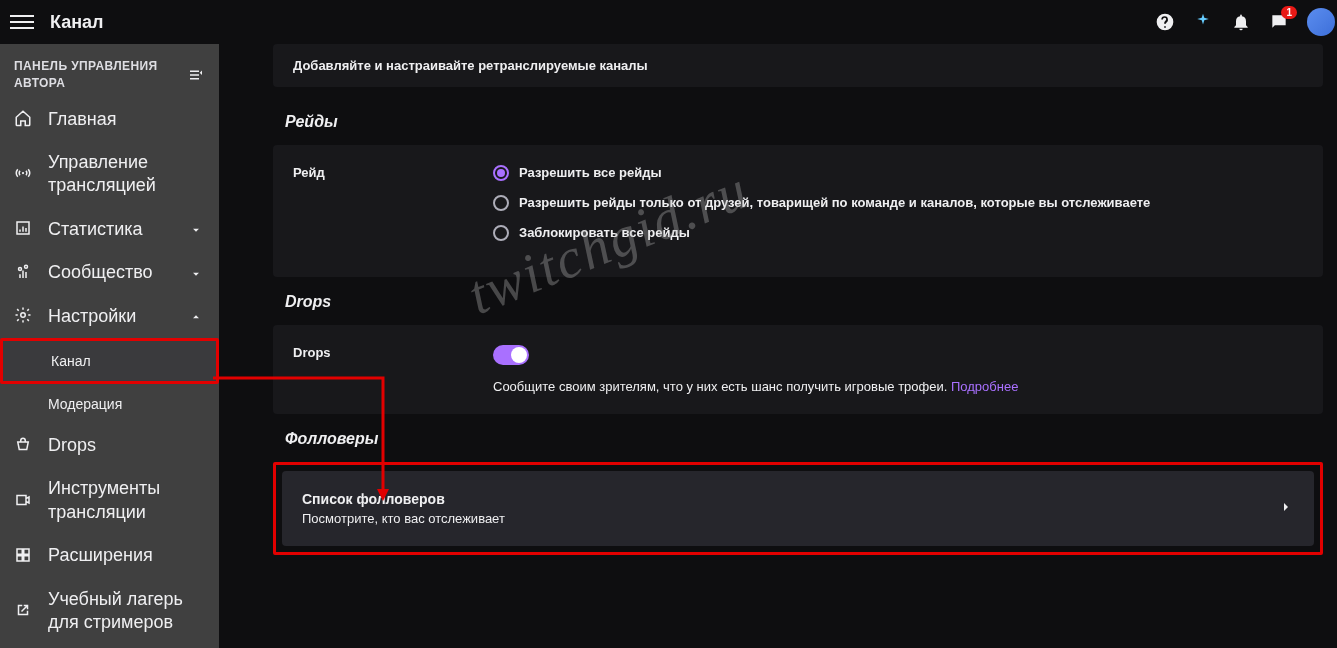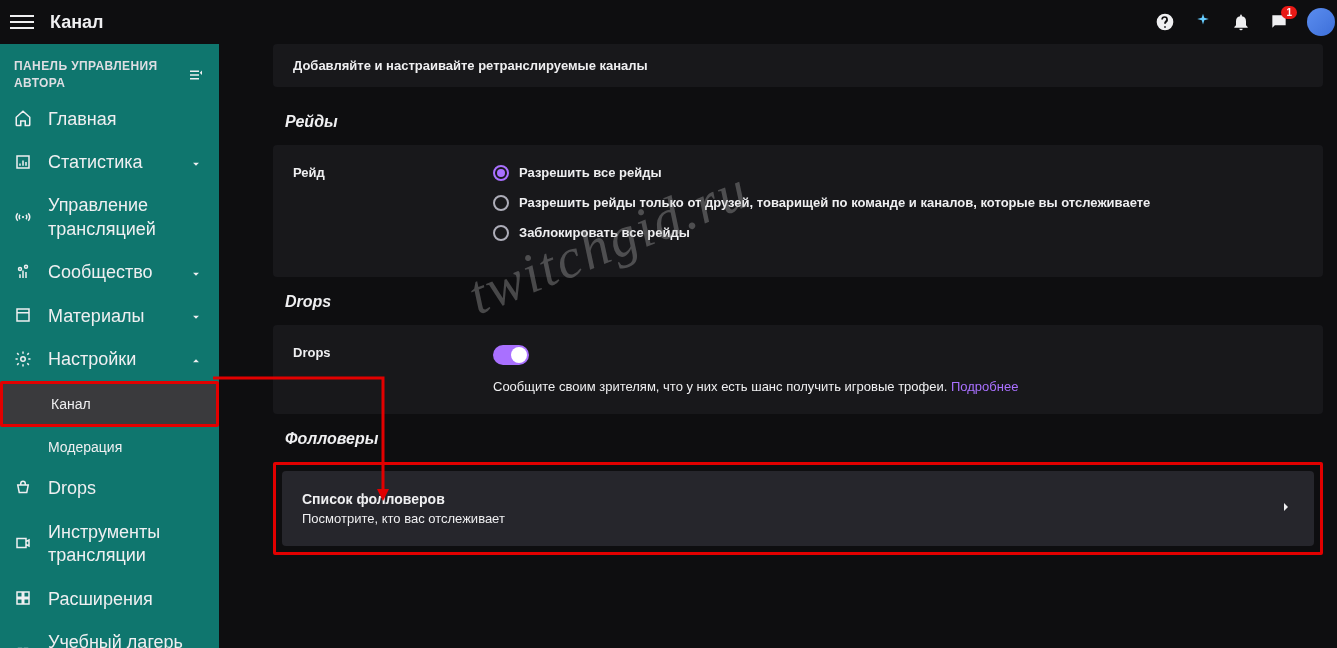--- a/index.html
+++ b/index.html
@@ -12,21 +12,21 @@
   .topbar-title { font-size: 18px; font-weight: 600; }
   .topbar-right { margin-left: auto; display: flex; align-items: center; gap: 18px; }
   .topbar-icon { width: 20px; height: 20px; cursor: pointer; position: relative; }
   .topbar-icon svg { width: 20px; height: 20px; fill: #efeff1; }
   .badge { position: absolute; top: -6px; right: -8px; background: #e91916; color: #fff; font-size: 10px; border-radius: 8px; padding: 1px 5px; font-weight: bold; }
   .avatar { width: 28px; height: 28px; border-radius: 50%; background: linear-gradient(135deg,#5b8def,#3d6fd9); cursor: pointer; margin-right:-8px; }
 
   .wrap { display: flex; height: calc(648px - 44px); }
 
   
-  .sidebar { width: 219px; background: #0f766e; padding-top: 14px; overflow-y: auto; flex-shrink: 0; }
+  .sidebar { width: 219px; background: #404040; padding-top: 14px; overflow-y: auto; flex-shrink: 0; }
   .sidebar-heading { display: flex; align-items: center; justify-content: space-between; padding: 0 14px 6px 14px; }
   .sidebar-heading-text { font-size: 12px; font-weight: 700; color: #dedee3; letter-spacing: 0.4px; line-height: 1.4; }
   .collapse-icon { width: 18px; height: 18px; }
   .collapse-icon svg { width: 18px; height: 18px; fill: #efeff1; }
   .nav-item { display: flex; align-items: center; padding: 10px 14px; cursor: pointer; font-size: 18px; color: #efeff1; }
   .nav-item .nav-icon { width: 20px; height: 20px; margin-right: 14px; flex-shrink: 0; }
   .nav-item .nav-icon svg { width: 18px; height: 18px; fill: #efeff1; }
   .nav-item .nav-label { flex: 1; line-height: 1.3; }
   .nav-item .chevron { width: 16px; height: 16px; }
   .nav-item .chevron svg { width: 14px; height: 14px; fill: #efeff1; }
@@ -119,57 +119,47 @@
 
     <div class="nav-item">
       <span class="nav-icon"><svg viewBox="0 0 24 24">
             <path d="M3 11l9-8 9 8v10a1 1 0 01-1 1h-5v-6h-6v6H4a1 1 0 01-1-1z" fill="none" stroke="#efeff1" stroke-width="2"></path>
           </svg></span>
       <span class="nav-label">Главная</span>
     </div>
 
     <div class="nav-item">
       <span class="nav-icon"><svg viewBox="0 0 24 24">
+            <path d="M5 7a8 8 0 000 10M8 9a5 5 0 000 6M19 7a8 8 0 010 10M16 9a5 5 0 010 6" fill="none" stroke="#efeff1" stroke-width="2"></path>
+            <circle cx="12" cy="12" r="1.5"></circle>
+          </svg></span>
+      <span class="nav-label">Управление трансляцией</span>
+    </div>
+
+    <div class="nav-item">
+      <span class="nav-icon"><svg viewBox="0 0 24 24">
             <path d="M4 4h16v16H4z" fill="none" stroke="#efeff1" stroke-width="2"></path>
             <path d="M8 14v3M12 10v7M16 12v5" stroke="#efeff1" stroke-width="2"></path>
           </svg></span>
       <span class="nav-label">Статистика</span>
       <span class="chevron"><svg viewBox="0 0 24 24">
             <path d="M7 10l5 5 5-5z"></path>
           </svg></span>
     </div>
 
     <div class="nav-item">
       <span class="nav-icon"><svg viewBox="0 0 24 24">
-            <path d="M5 7a8 8 0 000 10M8 9a5 5 0 000 6M19 7a8 8 0 010 10M16 9a5 5 0 010 6" fill="none" stroke="#efeff1" stroke-width="2"></path>
-            <circle cx="12" cy="12" r="1.5"></circle>
-          </svg></span>
-      <span class="nav-label">Управление трансляцией</span>
-    </div>
-
-    <div class="nav-item">
-      <span class="nav-icon"><svg viewBox="0 0 24 24">
             <path d="M8 20v-5M12 20V10M16 20v-8M6 8a2 2 0 104 0 2 2 0 00-4 0zM14 5a2 2 0 104 0 2 2 0 00-4 0z" fill="none" stroke="#efeff1" stroke-width="2"></path>
           </svg></span>
       <span class="nav-label">Сообщество</span>
       <span class="chevron"><svg viewBox="0 0 24 24">
             <path d="M7 10l5 5 5-5z"></path>
           </svg></span>
     </div>
 
-    <div class="nav-item">
-      <span class="nav-icon"><svg viewBox="0 0 24 24">
-            <path d="M4 4h16v16H4z" fill="none" stroke="#efeff1" stroke-width="2"></path>
-            <path d="M4 9h16" stroke="#efeff1" stroke-width="2"></path>
-          </svg></span>
-      <span class="nav-label">Материалы</span>
-      <span class="chevron"><svg viewBox="0 0 24 24">
-            <path d="M7 10l5 5 5-5z"></path>
-          </svg></span>
-    </div>
 
     <div class="nav-item">
       <span class="nav-icon"><svg viewBox="0 0 24 24">
             <circle cx="12" cy="12" r="3" fill="none" stroke="#efeff1" stroke-width="2"></circle>
             <path d="M12 2v3M12 19v3M4.2 4.2l2.1 2.1M17.7 17.7l2.1 2.1M2 12h3M19 12h3M4.2 19.8l2.1-2.1M17.7 6.3l2.1-2.1" stroke="#efeff1" stroke-width="2"></path>
           </svg></span>
       <span class="nav-label">Настройки</span>
       <span class="chevron"><svg viewBox="0 0 24 24">
             <path d="M7 14l5-5 5 5z"></path>
           </svg></span>

